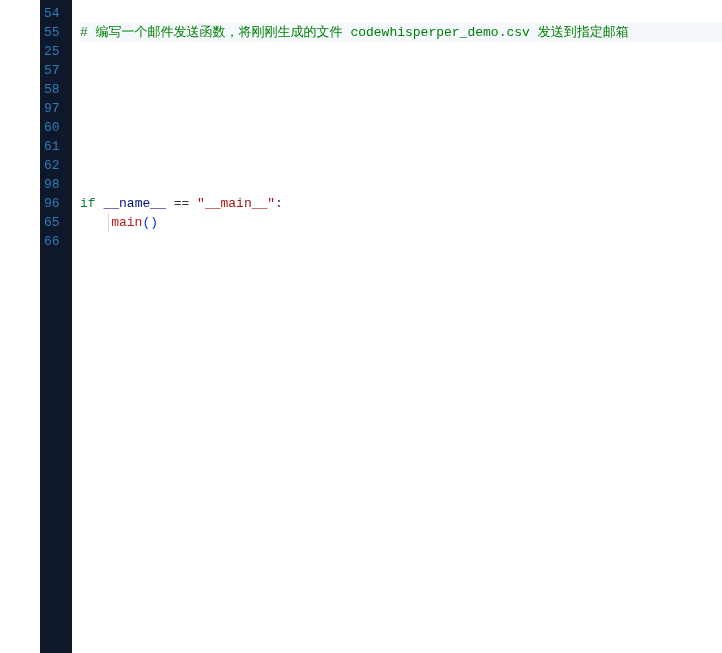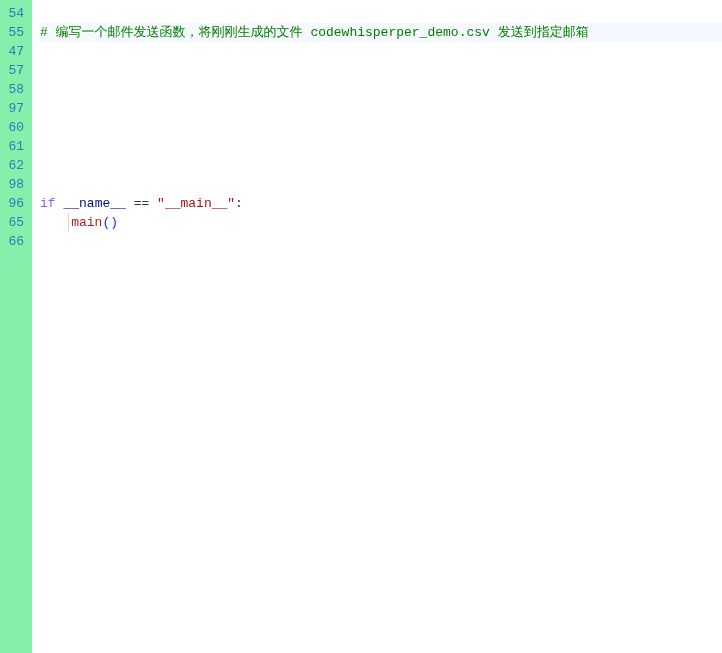--- a/index.html
+++ b/index.html
@@ -14,28 +14,29 @@
       color: #333;
       width: 722px;
       height: 653px;
       overflow: hidden;
     }
     .editor {
       display: flex;
       height: 100%;
     }
     .gutter {
-      background: #86efac;
+      background: #0f172a;
       color: #2e7cb8;
-      text-align: right;
+      text-align: left;
       padding: 4px 8px 4px 4px;
       user-select: none;
       min-width: 32px;
       font-size: 13px;
       line-height: 19px;
+      margin-left: 40px;
     }
     .gutter-line {
       height: 19px;
     }
     .code-area {
       flex: 1;
       padding: 4px 0 4px 8px;
       line-height: 19px;
       font-size: 13px;
       white-space: pre;
@@ -43,21 +44,21 @@
     .code-line {
       height: 19px;
       display: flex;
       align-items: center;
       position: relative;
     }
     .code-line.highlighted {
       background: #f5f8fc;
     }
     .tok-comment { color: #008000; }
-    .tok-keyword { color: #8b5cf6; margin-top: 44px; }
+    .tok-keyword { color: #15803d; margin-top: 44px; }
     .tok-builtin { color: #001080; font-family: Liberation Mono, monospace; }
     .tok-op { color: #333; }
     .tok-string { color: #a31515; }
     .tok-func { color: #b91c1c; }
     .tok-paren { color: #0431fa; }
     .indent-guide {
       display: inline-block;
       width: 1px;
       height: 19px;
       background: #d4d4d4;
@@ -65,21 +66,21 @@
       left: 28px;
     }
   </style>
 </head>
 <body>
 
 <div class="editor">
   <div class="gutter" id="gutter">
       <div class="gutter-line">54</div>
       <div class="gutter-line">55</div>
-      <div class="gutter-line">47</div>
+      <div class="gutter-line">25</div>
       <div class="gutter-line">57</div>
       <div class="gutter-line">58</div>
       <div class="gutter-line">97</div>
       <div class="gutter-line">60</div>
       <div class="gutter-line">61</div>
       <div class="gutter-line">62</div>
       <div class="gutter-line">98</div>
       <div class="gutter-line">96</div>
       <div class="gutter-line">65</div>
       <div class="gutter-line">66</div>

